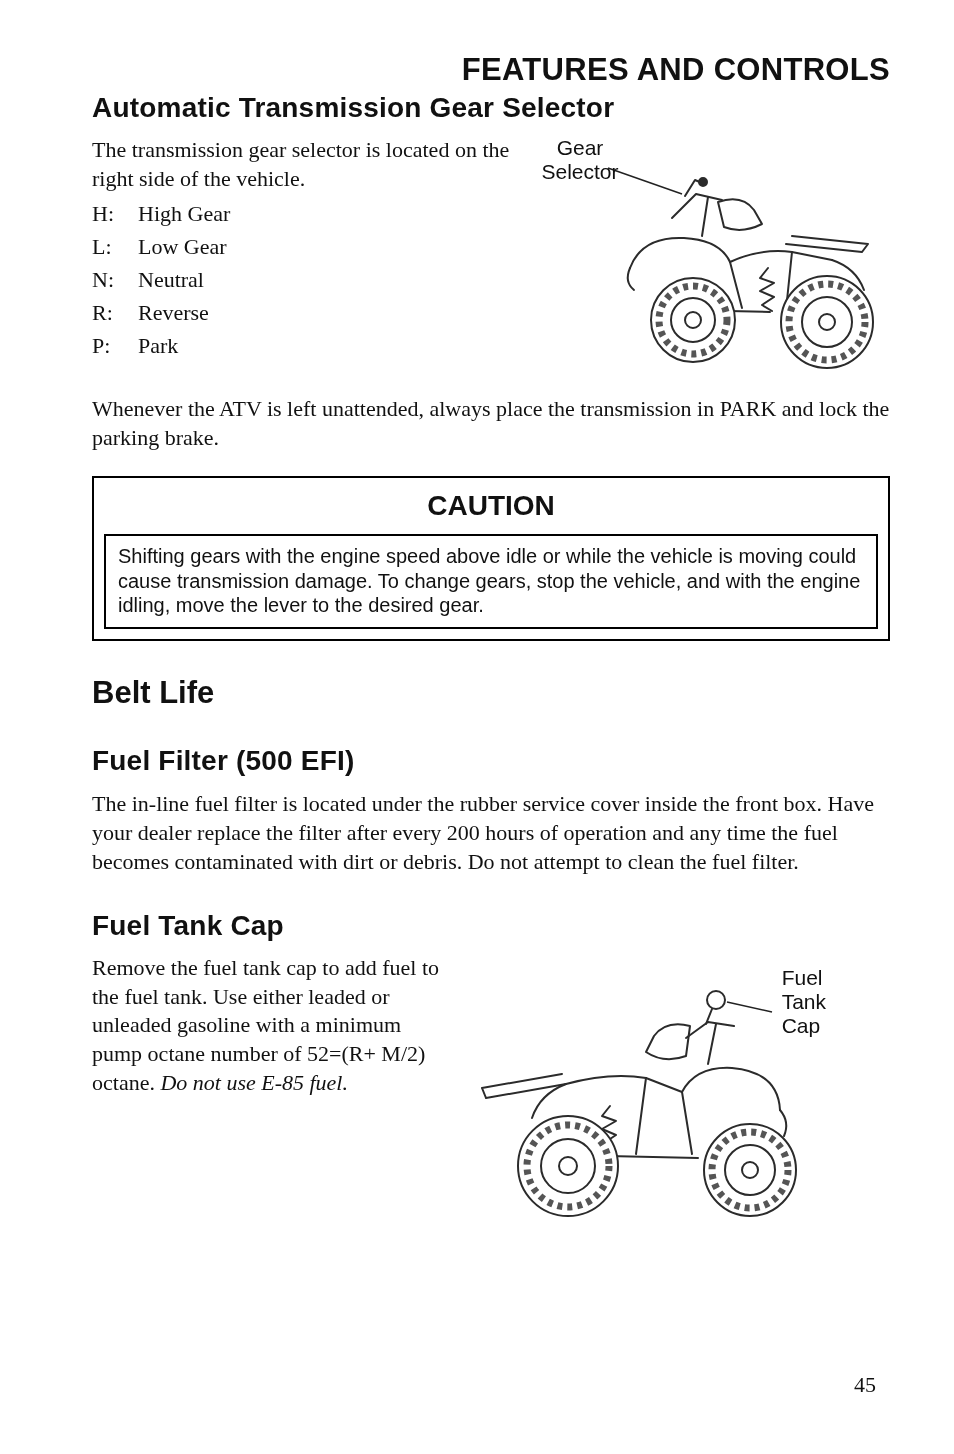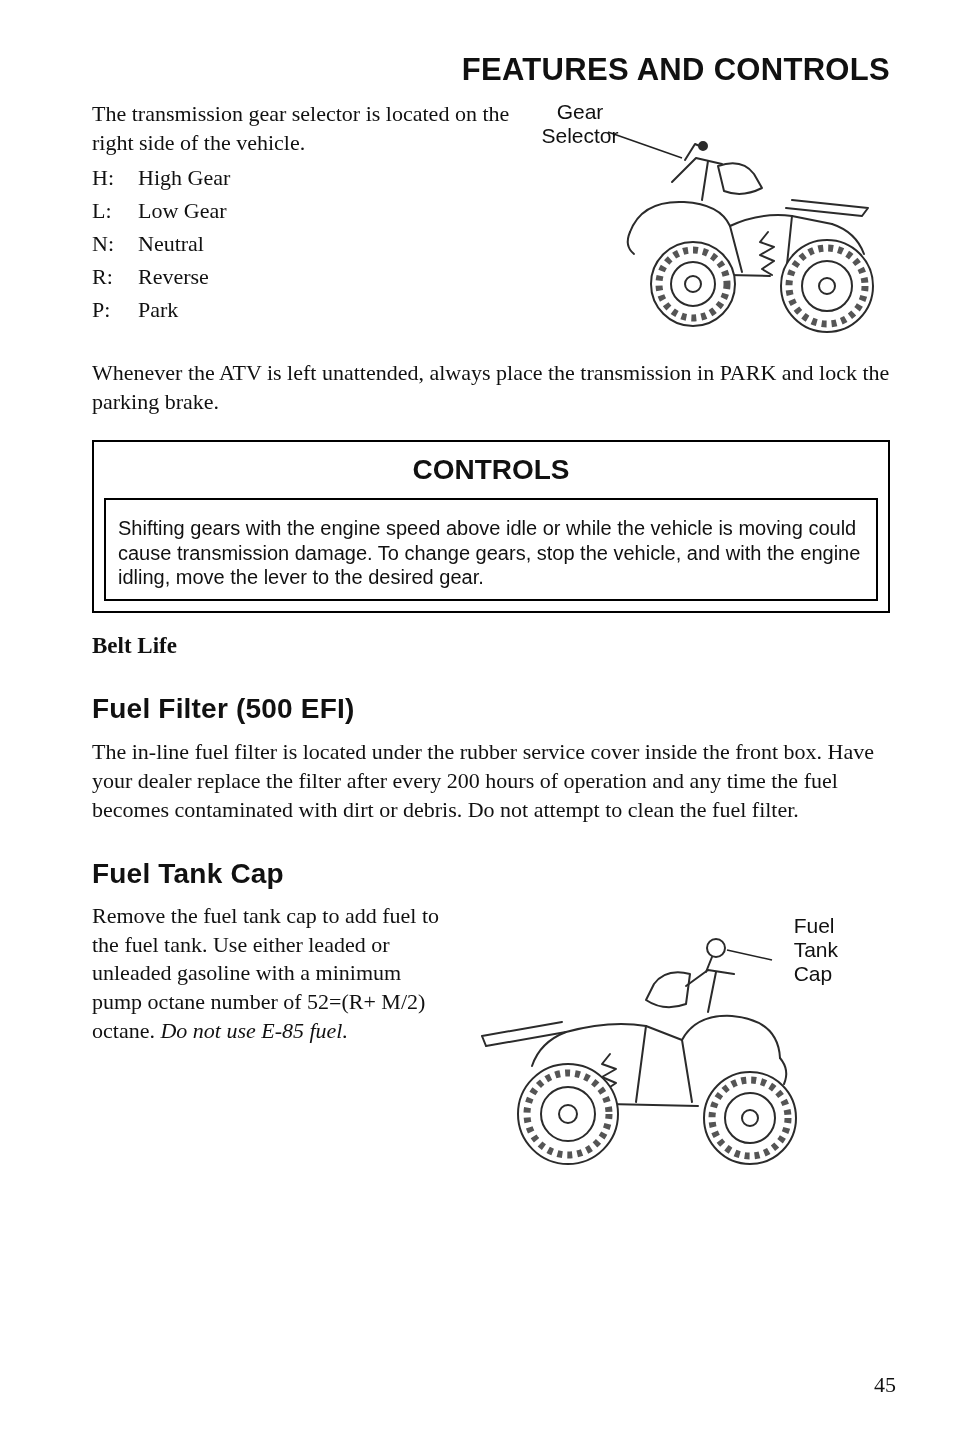--- a/index.html
+++ b/index.html
@@ -56,70 +56,71 @@
 
   .fig-label {
     position: absolute;
     font-family: "Liberation Sans", sans-serif;
     font-size: 21px;
     line-height: 1.15;
     white-space: pre-line;
     z-index: 2;
   }
   .fl1 { left: 0; top: 0; width: 100px; text-align: center; }
-  .fl2 { right: 52px; top: 6px; text-align: left; }
+  .fl2 { right: 64px; top: 6px; text-align: left; }
 
   .fig svg { position: absolute; right: 0; bottom: 0; }
 
   .caution-box {
     margin-top: 24px;
     border: 2px solid #000;
     padding: 8px 10px 10px;
   }
   .caution-title {
     font-family: "Liberation Sans", sans-serif;
     font-weight: bold;
     font-size: 28px;
     text-align: center;
     padding: 4px 0 12px;
   }
   .caution-inner {
     border: 2px solid #000;
-    padding: 16px 12px 10px;
+    padding: 8px 12px 10px;
     font-family: "Liberation Sans", sans-serif;
     font-size: 20px;
     line-height: 1.22;
   }
 
   .h-serif {
-    font-family: Liberation Serif, serif;
-    font-weight: bold;
-    font-size: 23px;
-    margin-top: 20px;
+    font-family: Liberation Sans, sans-serif;
+    font-weight: bold;
+    font-size: 31px;
+    margin-top: 34px;
   }
 
   .section2-body { margin-top: 12px; min-height: 280px; }
   .narrow-wrap { font-size: 22px; line-height: 1.3; }
   .narrow-wrap em { font-style: italic; text-align: right; }
 
   .page-number {
     position: absolute;
-    right: 58px;
+    right: 78px;
     bottom: 56px;
     font-family: "Liberation Serif", serif;
     font-size: 22px;
   }
 </style>
 </head>
 <body>
 
 <div class="page">
 
   <div class="header">FEATURES AND CONTROLS</div>
 
+  <h2 class="h-sans">Automatic Transmission Gear Selector</h2>
 
   <div class="section1-body">
 
     <figure class="fig fig1">
       <div class="fig-label fl1">Gear
 Selector</div>
       <svg width="360" height="238" viewBox="0 0 360 238">
         <line x1="78" y1="30" x2="152" y2="56" stroke="#222" stroke-width="1.5"></line>
         <g stroke="#2b2b2b" fill="none" stroke-width="2" stroke-linecap="round" stroke-linejoin="round">
           <path d="M155 58 l10 -16 l7 3"></path>
@@ -173,21 +174,21 @@
         <span class="gear-label">Park</span>
       </div>
     </div>
 
     <div class="clear"></div>
   </div>
 
   <p class="serif full">Whenever the ATV is left unattended, always place the transmission in PARK and lock the parking brake.</p>
 
   <div class="caution-box">
-    <div class="caution-title">CONTROLS</div>
+    <div class="caution-title">CAUTION</div>
     <div class="caution-inner">Shifting gears with the engine speed above idle or while the vehicle is moving could cause transmission damage. To change gears, stop the vehicle, and with the engine idling, move the lever to the desired gear.</div>
   </div>
 
   <h3 class="h-serif">Belt Life</h3>
 
   <h2 class="h-sans mt">Fuel Filter (500 EFI)</h2>
   <p class="serif full">The in-line fuel filter is located under the rubber service cover inside the front box. Have your dealer replace the filter after every 200 hours of operation and any time the fuel becomes contaminated with dirt or debris. Do not attempt to clean the fuel filter.</p>
 
   <h2 class="h-sans mt">Fuel Tank Cap</h2>
 

